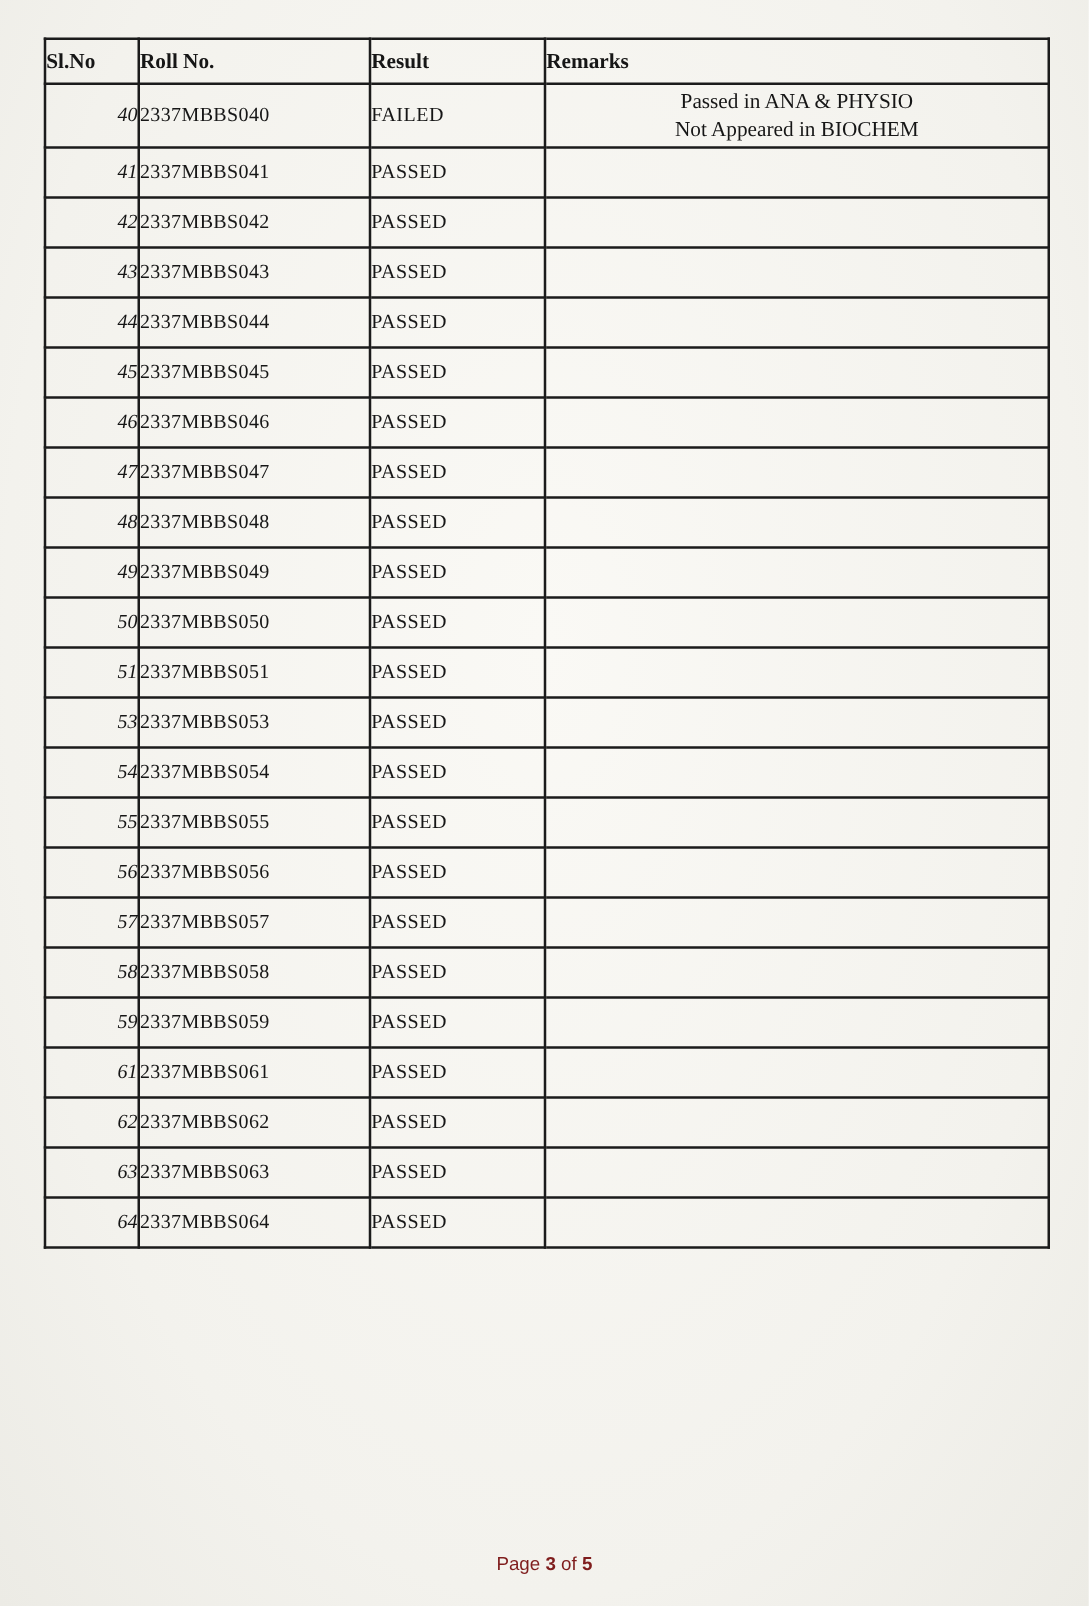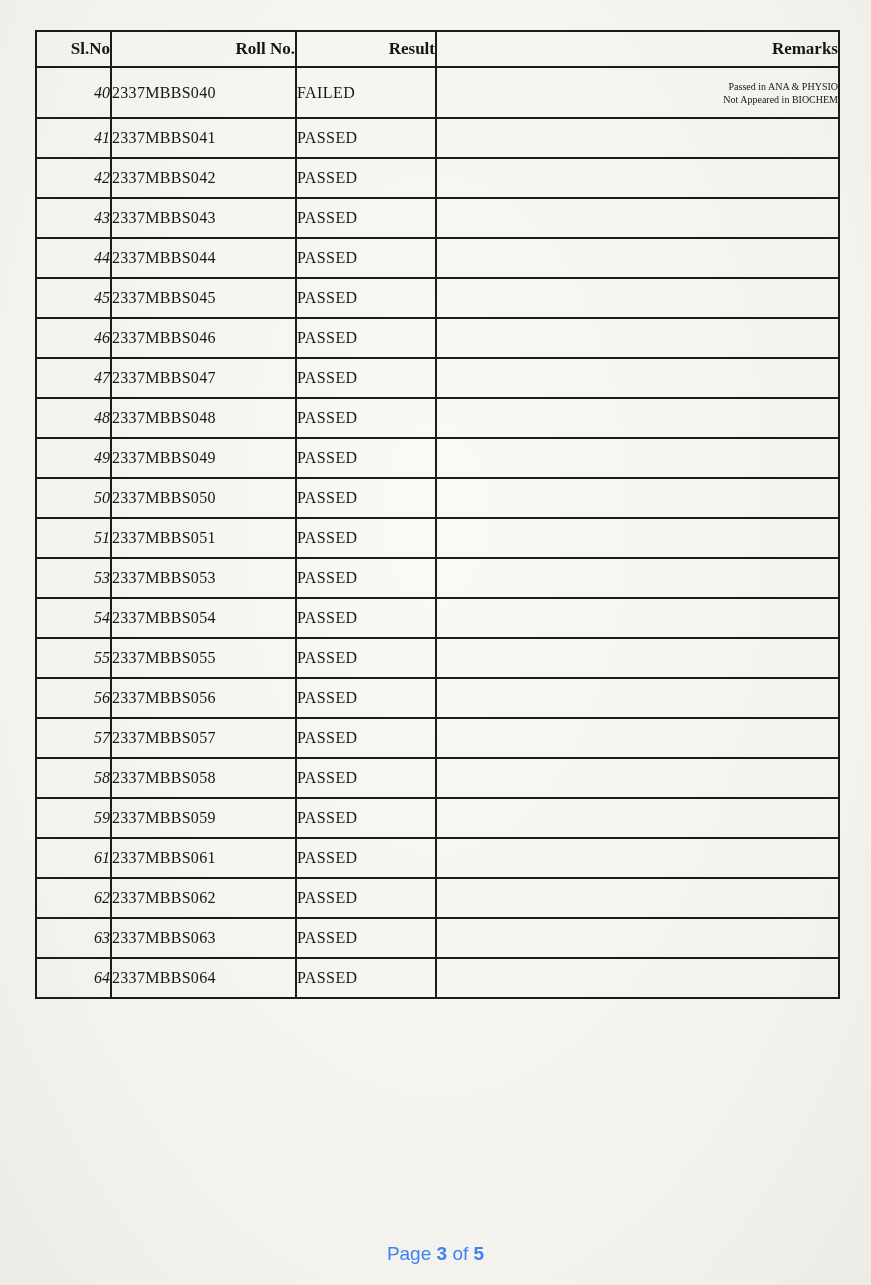--- a/index.html
+++ b/index.html
@@ -31,55 +31,55 @@
   table.results td {
     border: 2px solid #1b1b1b;
     padding: 0;
     vertical-align: middle;
     background: transparent;
   }
   table.results th {
     height: 34px;
     font-size: 17px;
     font-weight: bold;
-    text-align: right;
+    text-align: left;
   }
   tr.row-normal { height: 40px; }
   tr.row-tall   { height: 51px; }
   td.cell-sl-no {
     text-align: right;
     font-size: 16px;
     font-style: italic;
   }
   td.cell-roll-no {
     text-align: left;
     font-size: 16px;
     letter-spacing: 0.3px;
   }
   td.cell-result {
     text-align: left;
     font-size: 16px;
     letter-spacing: 0.4px;
   }
   td.cell-remarks {
-    text-align: right;
-    font-size: 10px;
+    text-align: center;
+    font-size: 17px;
     padding-left: 8px;
     line-height: 1.3;
   }
   .remark-line { white-space: nowrap; }
   .footer {
     position: absolute;
     left: 0;
     right: 0;
     top: 1243px;
     text-align: center;
     font-family: "Liberation Sans", sans-serif;
-    font-size: 19px;
-    color: #3b82f6;
+    font-size: 15px;
+    color: #7f1d1d;
   }
   .footer .pg-num { font-weight: bold; }
 </style>
 </head>
 <body>
 
 <div class="page">
 
   <table class="results">
     <colgroup>

